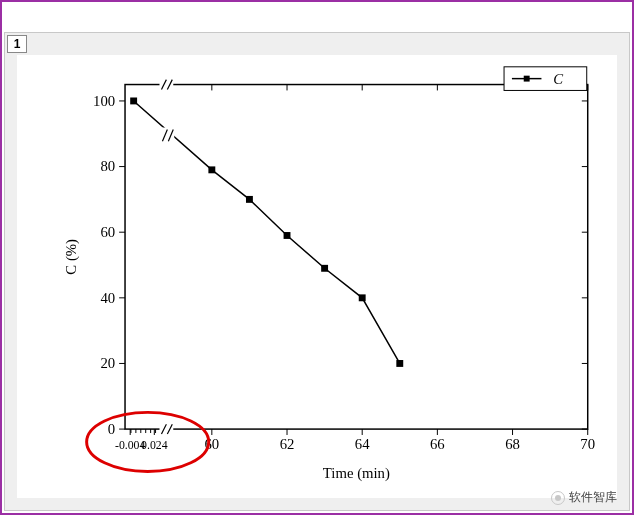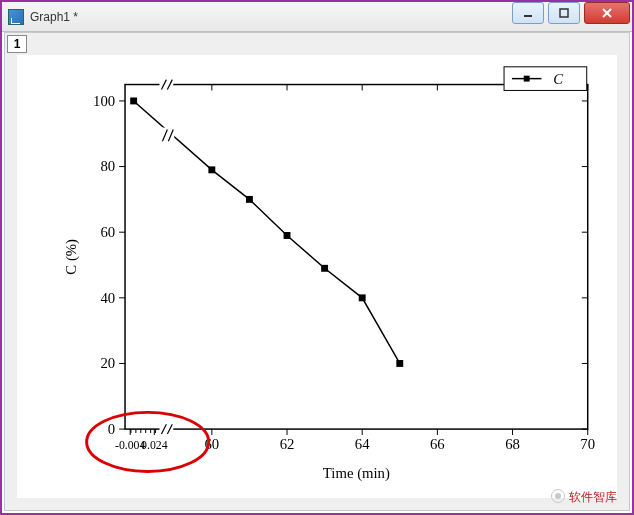--- a/index.html
+++ b/index.html
@@ -14,50 +14,28 @@
   .winbtn.close { background: linear-gradient(to bottom,#e57373,#d43c2f); border-color:#9e2a22; color:#fff; font-weight:bold; width:46px; margin-right:2px; }
   .client { position:absolute; top:30px; left:2px; right:2px; bottom:2px; background:#efefef; border:1px solid #c8c8c8; }
   .layer-tab { position:absolute; top:2px; left:2px; width:20px; height:18px; background:#fff; border:1px solid #888; font-size:12px; font-weight:bold; text-align:center; line-height:16px; }
   .plot-frame { position:absolute; top:22px; left:12px; right:12px; bottom:12px; background:#fff; }
   svg.chart { width:100%; height:100%; }
   .axis text { font-family: "Times New Roman", serif; font-size: 15px; }
   .axis-title { font-family: "Times New Roman", serif; font-size: 16px; }
   .legend-box { stroke:#000; fill:#fff; stroke-width:1; }
   .legend-text { font-family: "Times New Roman", serif; font-size: 15px; font-style: italic; }
   .annot-ellipse { stroke:#d00; stroke-width:3; fill:none; }
-  .watermark { position:absolute; right:12px; bottom:4px; font-size:12px; color:#b91c1c; display:flex; gap:4px; }
+  .watermark { position:absolute; right:12px; bottom:4px; font-size:12px; color:#404040; display:flex; align-items:center; gap:4px; }
   .watermark .wmicon { width:14px; height:14px; border-radius:50%; border:1.5px solid #c8c8c8; position:relative; }
   .watermark .wmicon::after{content:""; position:absolute; width:6px; height:6px; border-radius:50%; background:#c8c8c8; left:3px; top:3px;}
 </style>
 </head>
 <body>
 
 <div class="window">
-  <div class="titlebar">
-    <div class="icon"></div>
-    <div class="title">Graph1 *</div>
-    <div class="winbtns">
-      <div class="winbtn">
-        <svg width="12" height="12">
-            <line x1="2" y1="9" x2="10" y2="9" stroke="#333" stroke-width="2"></line>
-          </svg>
-      </div>
-      <div class="winbtn">
-        <svg width="12" height="12">
-            <rect x="2" y="2" width="8" height="8" fill="none" stroke="#333" stroke-width="1.5"></rect>
-          </svg>
-      </div>
-      <div class="winbtn close">
-        <svg width="14" height="12">
-            <line x1="3" y1="2" x2="11" y2="10" stroke="#fff" stroke-width="2"></line>
-            <line x1="11" y1="2" x2="3" y2="10" stroke="#fff" stroke-width="2"></line>
-          </svg>
-      </div>
-    </div>
-  </div>
 
   <div class="client">
     <div class="layer-tab">1</div>
     <div class="plot-frame">
       <svg class="chart" viewBox="0 0 600 450">
 
         <g>
           <rect x="105" y="30" width="470" height="350" fill="none" stroke="#000" stroke-width="1.5"></rect>
 
           <g stroke="#000" stroke-width="1.2">

